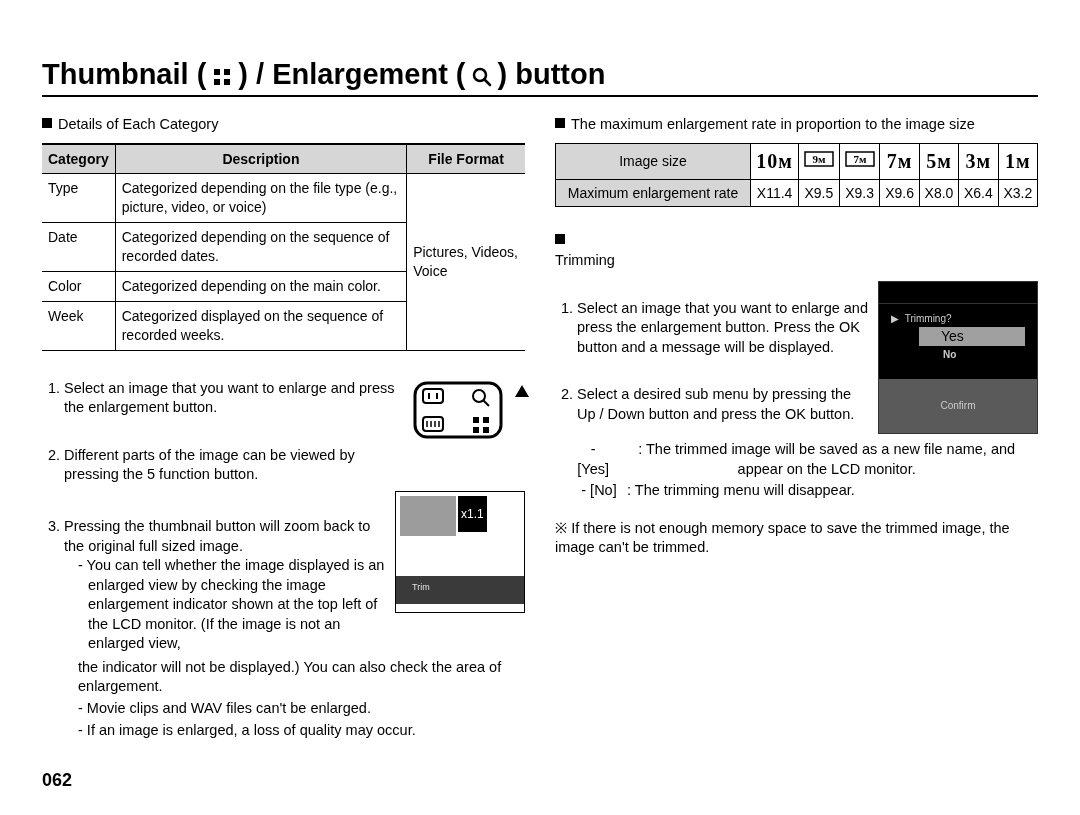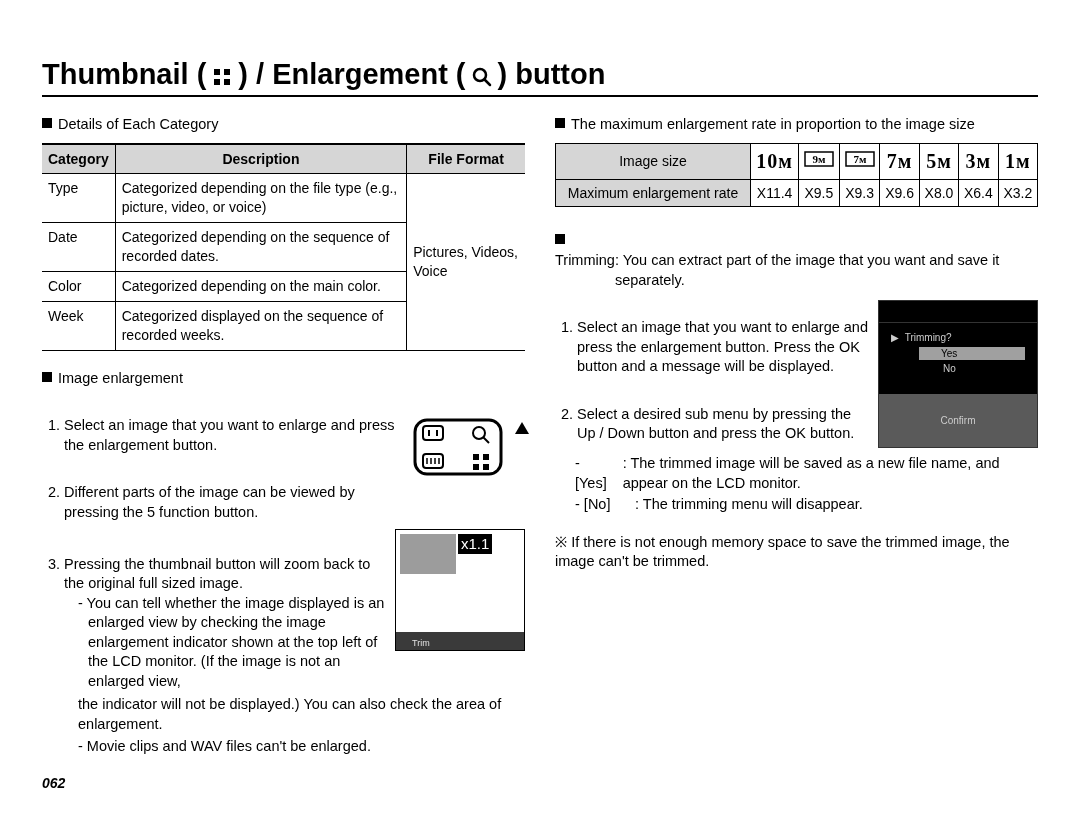--- a/index.html
+++ b/index.html
@@ -34,35 +34,35 @@
   table.cat td { padding:5px 6px; border-bottom:1px solid #000; border-left:1px solid #000; vertical-align:top; font-size:14px;}
   table.cat td:first-child{border-left:none;}
   .ol { padding-left: 22px; margin:4px 0;}
   .ol li { margin-bottom: 2px; margin-top: 28px; }
   .sub { padding-left: 14px; }
   .sub-item { text-indent:-10px; padding-left:10px; margin-bottom:2px;}
   table.size { border-collapse: collapse; width: 100%; margin-bottom:24px;}
   table.size th, table.size td { border:1px solid #000; padding:4px 3px; text-align:center; font-size:14px;}
   table.size th { background:#d6d6d6; font-weight:normal;}
   table.size .img-label { font-family: serif; font-weight:bold; font-size:20px; letter-spacing:1px;}
-  .page-num { position:absolute; left:42px; bottom:24px; font-weight:bold; font-style:italic; font-size:14px;}
+  .page-num { position:absolute; left:42px; bottom:24px; font-weight:bold; font-size:18px;}
   .float-diagram { float:right; margin:2px 0 4px 10px;}
   .lcd-trim { width:130px; height:122px; border:1px solid #000; background:#fff; position:relative;}
   .lcd-trim .marker { position:absolute; left:4px; top:4px; width:56px; height:40px; background:#9c9c9c;}
-  .lcd-trim .zoom { position:absolute; left:62px; top:4px; background:#000; color:#fff; font-size:15px; padding:0 3px;}
-  .lcd-trim .bar { position:absolute; left:0; right:0; bottom:0; height:18px; background:#3a3a3a; }
+  .lcd-trim .zoom { position:absolute; left:62px; top:4px; background:#000; color:#fff; font-size:12px; padding:10px 3px;}
+  .lcd-trim .bar { position:absolute; left:0; right:0; bottom:8px; height:28px; background:#3a3a3a; }
   .lcd-trim .bar span{ color:#e0e0e0; font-size:9px; padding-left:16px; line-height:18px;}
   .confirm-box { width:160px; border:1px solid #333; background:#000; color:#ccc; font-size:10px; }
   .confirm-top { height:22px; border-bottom:1px solid #333;}
   .confirm-mid { padding:8px 12px 4px 12px;}
   .confirm-mid .row{ display:flex; align-items:center; gap:6px;}
-  .confirm-mid .yes { background:#a0a0a0; color:#000; padding:0 22px; font-size:10px; margin:2px 0 2px 28px;}
-  .confirm-mid .no { padding:0 24px; font-size:10px; margin-left:28px;}
+  .confirm-mid .yes { background:#a0a0a0; color:#000; padding:0 22px; font-size:14px; margin:2px 0 2px 28px;}
+  .confirm-mid .no { padding:0 24px; font-size:10px; margin-left:28px;font-weight:bold;}
   .confirm-bot { text-align:center; background:#5a5a5a; padding:20px 0;}
-  .yesno { display:flex; gap:12px; margin:2px 0; padding-left:20px;}
+  .yesno { display:flex; gap:4px; margin:2px 0; padding-left:20px;text-align:center;}
   .yesno .tag{ display:inline-block; width:48px;}
   .trim-text { display:flex; align-items:flex-start;}
   .trim-text .lead{ white-space:nowrap;}
   .note { margin-top:18px;}
 </style>
 </head>
 <body>
 
 <div class="title">
   <span>Thumbnail (</span>
@@ -105,21 +105,20 @@
         <td>Color</td>
         <td>Categorized depending on the main color.</td>
       </tr>
       <tr>
         <td>Week</td>
         <td>Categorized displayed on the sequence of recorded weeks.</td>
       </tr>
     </tbody>
       </table>
 
-    <p class="heading" style="margin-top:18px;"><span class="sq"></span><span>Image enlargement</span></p>
 
     <div style="position:relative;">
       <div class="float-diagram">
         <svg width="90" height="58" viewBox="0 0 90 58">
           <rect x="2" y="2" width="86" height="54" rx="12" fill="#fff" stroke="#000" stroke-width="3"></rect>
           <rect x="10" y="8" width="20" height="14" rx="3" fill="#fff" stroke="#000" stroke-width="2"></rect>
           <line x1="16" y1="12" x2="16" y2="18" stroke="#000" stroke-width="2"></line>
           <line x1="24" y1="12" x2="24" y2="18" stroke="#000" stroke-width="2"></line>
           <circle cx="66" cy="15" r="6" fill="none" stroke="#000" stroke-width="2"></circle>
           <line x1="70" y1="19" x2="76" y2="25" stroke="#000" stroke-width="2"></line>
@@ -160,20 +159,21 @@
           <span>Pressing the thumbnail button will zoom back to the original full sized image.</span>
           <div class="sub">
             <div class="sub-item"><span>- </span><span>You can tell whether the image displayed is an enlarged view by checking the image enlargement indicator shown at the top left of the LCD monitor. (If the image is not an enlarged view,</span></div>
           </div>
         </li>
       </ol>
       <div style="clear:both;"></div>
       <div class="sub" style="padding-left:36px;">
         <div class="sub-item" style="text-indent:0;padding-left:0;">the indicator will not be displayed.) You can also check the area of enlargement.</div>
         <div class="sub-item"><span>- </span><span>Movie clips and WAV files can't be enlarged.</span></div>
+        <div class="sub-item"><span>- </span><span>If an image is enlarged, a loss of quality may occur.</span></div>
       </div>
     </div>
   </div>
 
   <div class="col">
     <p class="heading"><span class="sq"></span><span>The maximum enlargement rate in proportion to the image size</span></p>
 
     <table class="size">
       <tbody>
           <tr>
@@ -200,21 +200,20 @@
         <td>X9.6</td>
         <td>X8.0</td>
         <td>X6.4</td>
         <td>X3.2</td>
       </tr>
     </tbody>
       </table>
 
     <p class="heading"><span class="sq"></span><span class="trim-text">
           <span class="lead">Trimming</span> 
-          <span>: You can extract part of the image that you want and save it separately.</span>
         </span></p>
 
     <div class="float-diagram">
       <div class="confirm-box">
         <div class="confirm-top"></div>
         <div class="confirm-mid">
           <div class="row">
               <span>▶</span>
               <span>Trimming?</span>
             </div>

